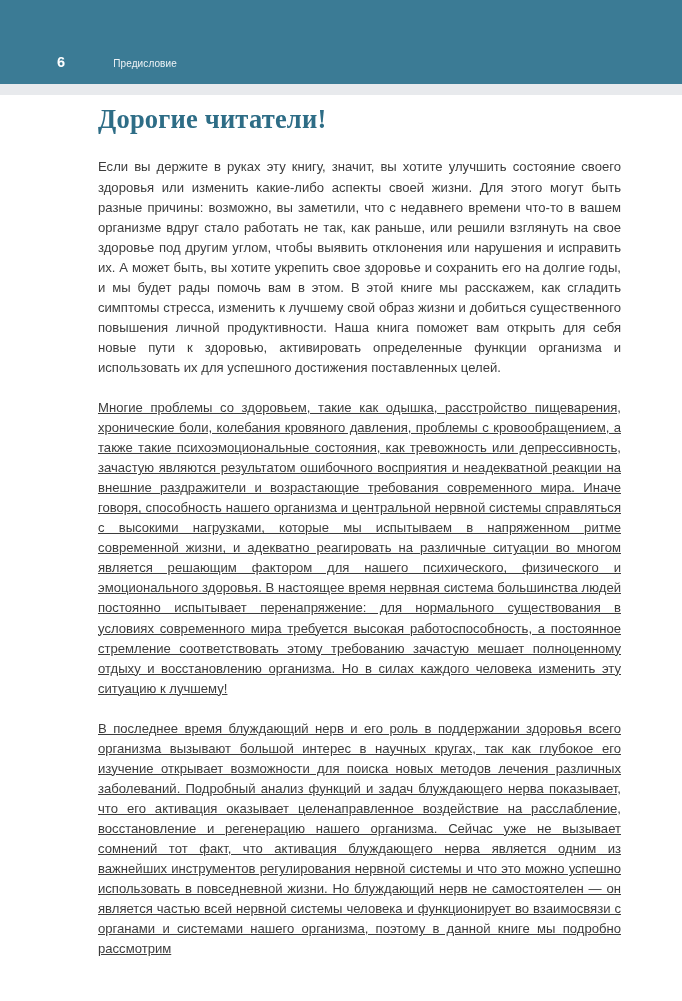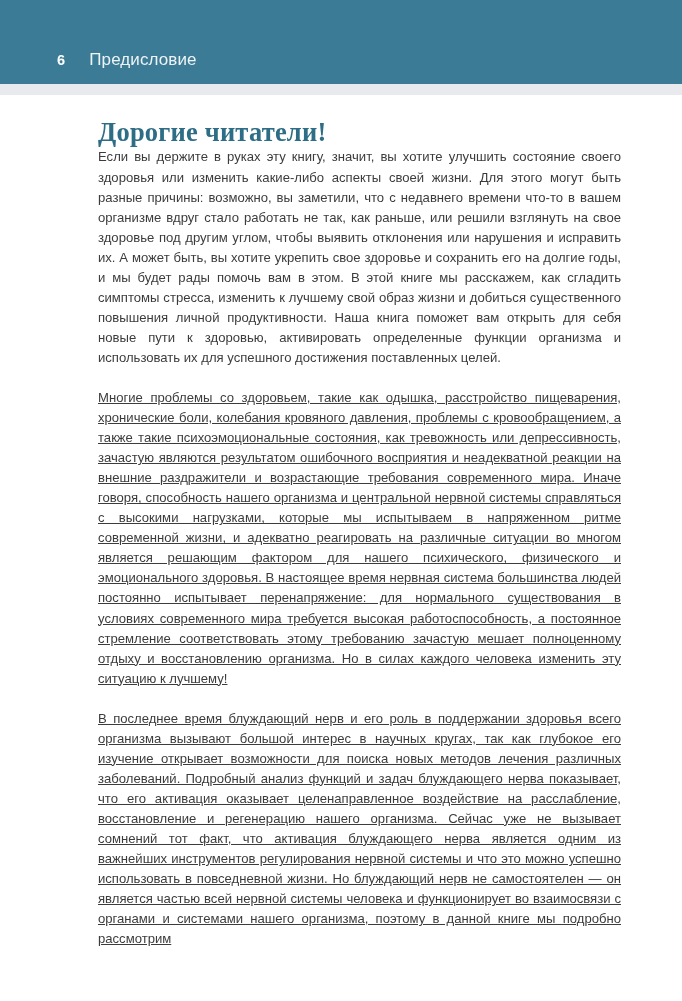--- a/index.html
+++ b/index.html
@@ -38,40 +38,40 @@
     align-items: baseline;
   }
   .folio {
     font-family: "Liberation Sans", sans-serif;
     font-size: 14.5px;
     font-weight: bold;
     color: #ffffff;
     letter-spacing: 0.2px;
   }
   .header-title {
-    margin-left: 24px;
+    margin-left: 48px;
     font-family: "Liberation Sans", sans-serif;
-    font-size: 17px;
+    font-size: 10px;
     font-weight: normal;
     color: #eef3f6;
     letter-spacing: 0.1px;
   }
   .header-rule {
     position: absolute;
     top: 84px;
     left: 0;
     width: 682px;
     height: 11px;
     background: #e8eaed;
   }
 
   
   .content {
     position: absolute;
-    top: 108px;
+    top: 95px;
     left: 98px;
     width: 523px;
   }
 
   h1.chapter-title {
     margin: 0;
     padding: 9px 0 0 0;
     font-family: "Liberation Serif", serif;
     font-size: 26.5px;
     font-weight: bold;
@@ -86,20 +86,21 @@
     font-family: "Liberation Sans", sans-serif;
     font-size: 13.1px;
     line-height: 20.05px;
     color: #3c3c3c;
     text-align: justify;
     text-justify: inter-word;
     hyphens: manual;
     -webkit-hyphens: manual;
   }
   p.body-par.first {
+    margin-top: 23px;
   }
   p.body-par + p.body-par {
     margin-top: 20px;
     text-decoration: underline;
   }
 </style>
 </head>
 <body>
 
 <div class="page">

